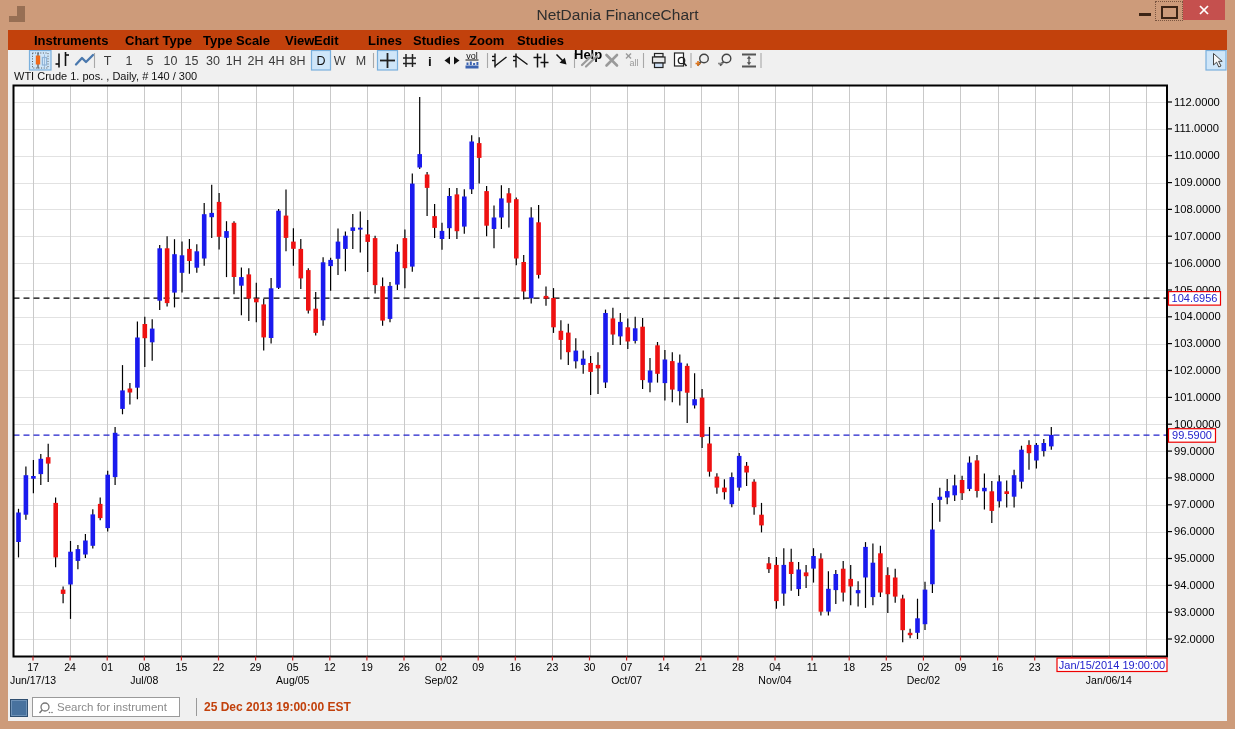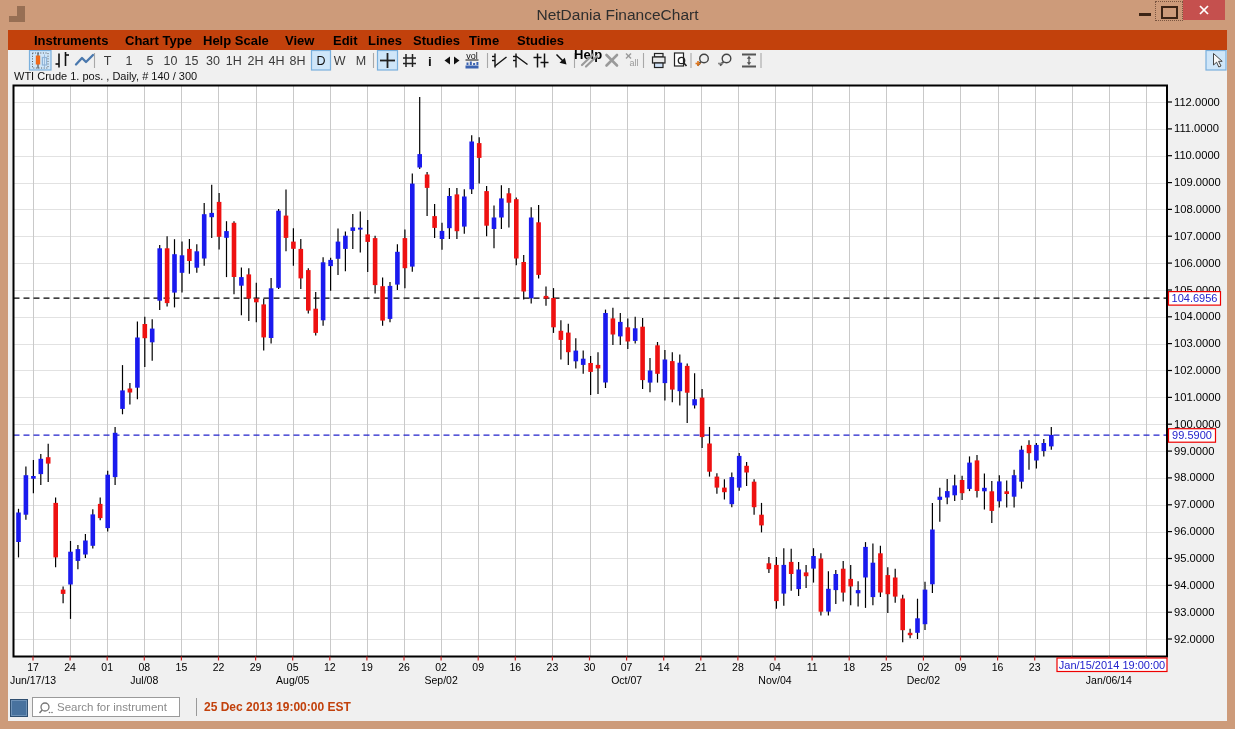--- a/index.html
+++ b/index.html
@@ -62,26 +62,26 @@
 <div style="position:absolute;left:1183px;top:0;width:42px;height:20px;background:#c5504e"></div>
 <svg width="10" height="10" viewBox="0 0 10 10" style="position:absolute;left:1199px;top:5px">
     <g stroke="#fff" stroke-width="1.7">
       <line x1="1" y1="1" x2="9" y2="9"></line>
       <line x1="9" y1="1" x2="1" y2="9"></line>
     </g>
   </svg>
 <div style="position:absolute;left:8px;top:30px;width:1219px;height:20px;background:#c2410c;font-size:13px;font-weight:bold;color:#000">
     <span style="position:absolute;left:26px;top:3px">Instruments</span>
     <span style="position:absolute;left:117px;top:3px">Chart Type</span>
-    <span style="position:absolute;left:195px;top:3px">Help Scale</span>
+    <span style="position:absolute;left:195px;top:3px">Type Scale</span>
     <span style="position:absolute;left:277px;top:3px">View</span>
-    <span style="position:absolute;left:325px;top:3px">Edit</span>
+    <span style="position:absolute;left:306px;top:3px">Edit</span>
     <span style="position:absolute;left:360px;top:3px">Lines</span>
     <span style="position:absolute;left:405px;top:3px">Studies</span>
-    <span style="position:absolute;left:461px;top:3px">Time</span>
+    <span style="position:absolute;left:461px;top:3px">Zoom</span>
     <span style="position:absolute;left:509px;top:3px">Studies</span>
     <span style="position:absolute;left:566px;top:17px">Help</span>
   </div>
 <svg width="1219" height="21" viewBox="0 0 1219 21" style="position:absolute;left:8px;top:50px" font-family="Liberation Sans, sans-serif">
     <rect x="21.5" y="0.5" width="21.5" height="19.5" fill="#cfe6f9" stroke="#7ab0dd" stroke-width="1.2"></rect>
     <rect x="24.5" y="3" width="15.5" height="15" fill="none" stroke="#555" stroke-width="1" stroke-dasharray="1,1.6"></rect>
     <line x1="30" y1="2.5" x2="30" y2="18.5" stroke="#333" stroke-width="1"></line>
     <rect x="27.8" y="5.5" width="4.4" height="9" fill="#f06818"></rect>
     <line x1="36.5" y1="4.5" x2="36.5" y2="17.5" stroke="#9db9d8" stroke-width="1"></line>
     <rect x="34.4" y="7.5" width="4.2" height="7.5" fill="none" stroke="#8fb4d8" stroke-width="1.2"></rect>

